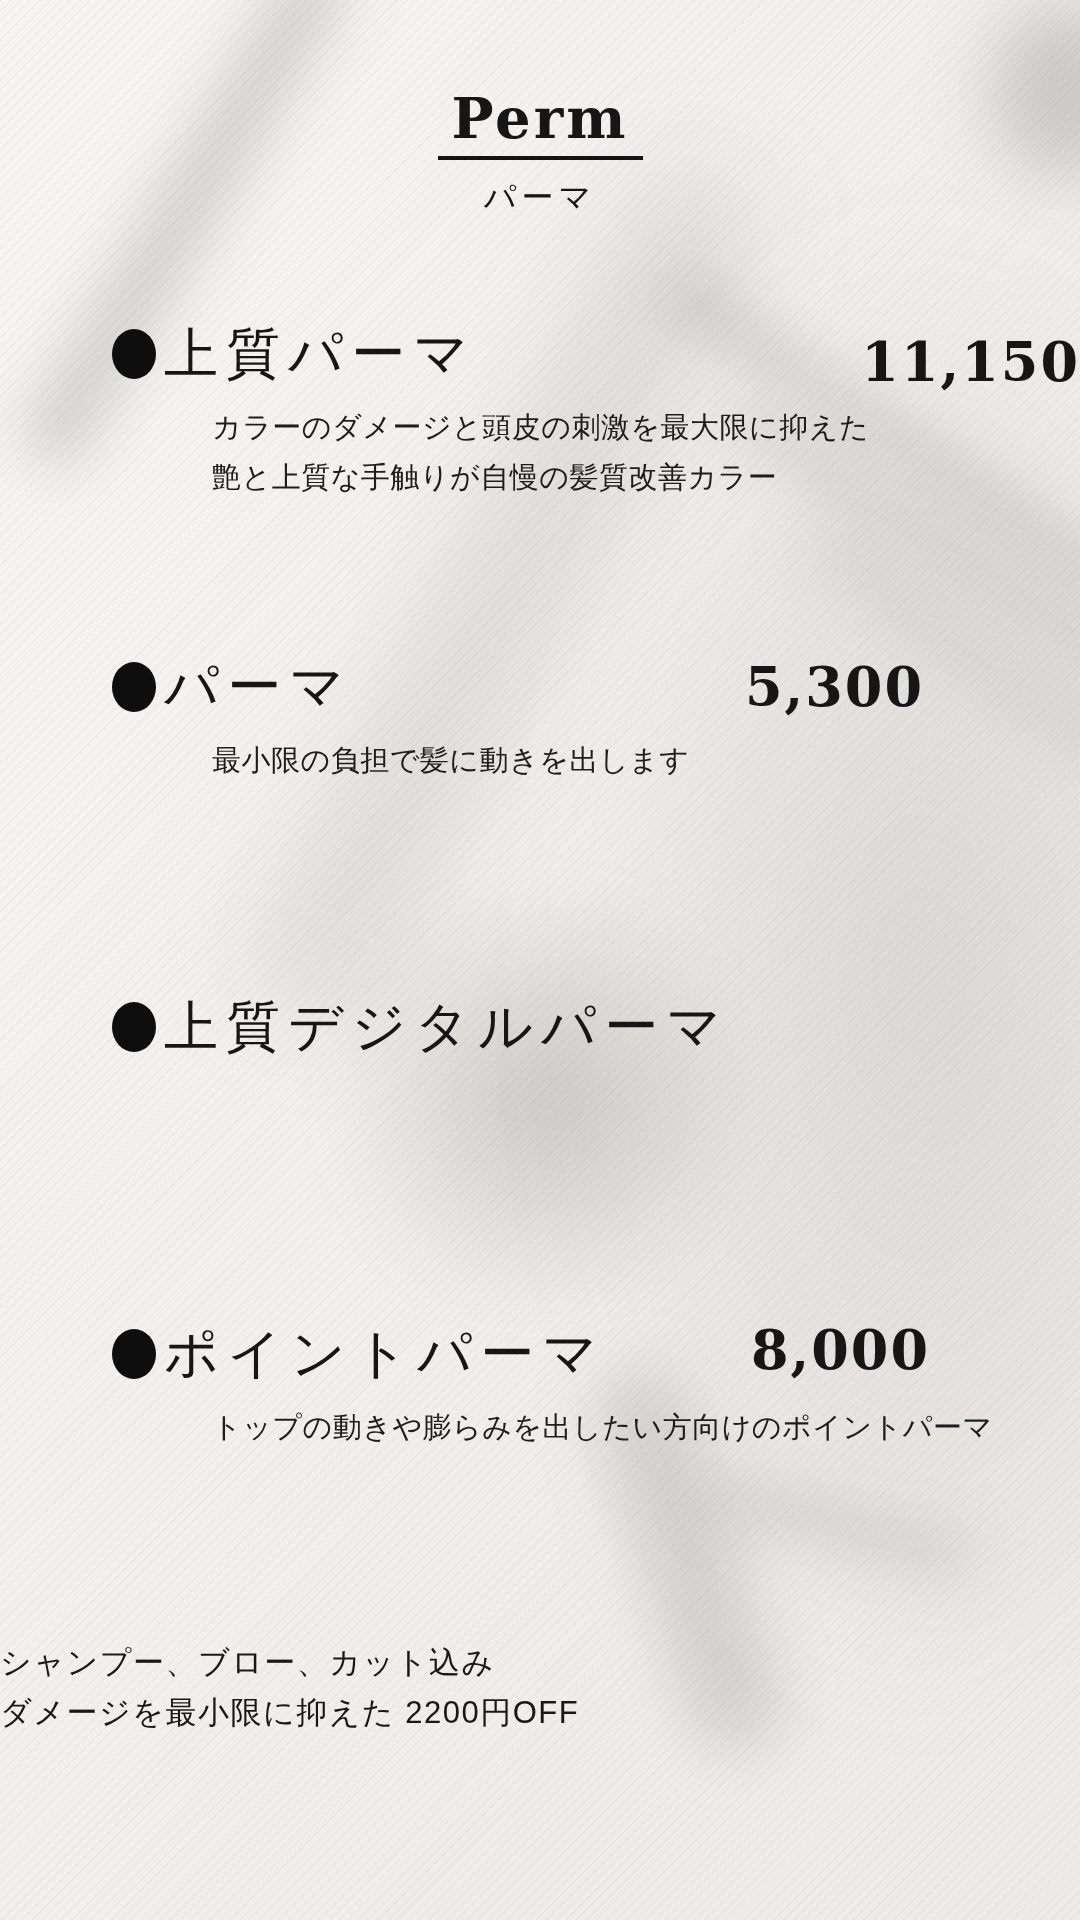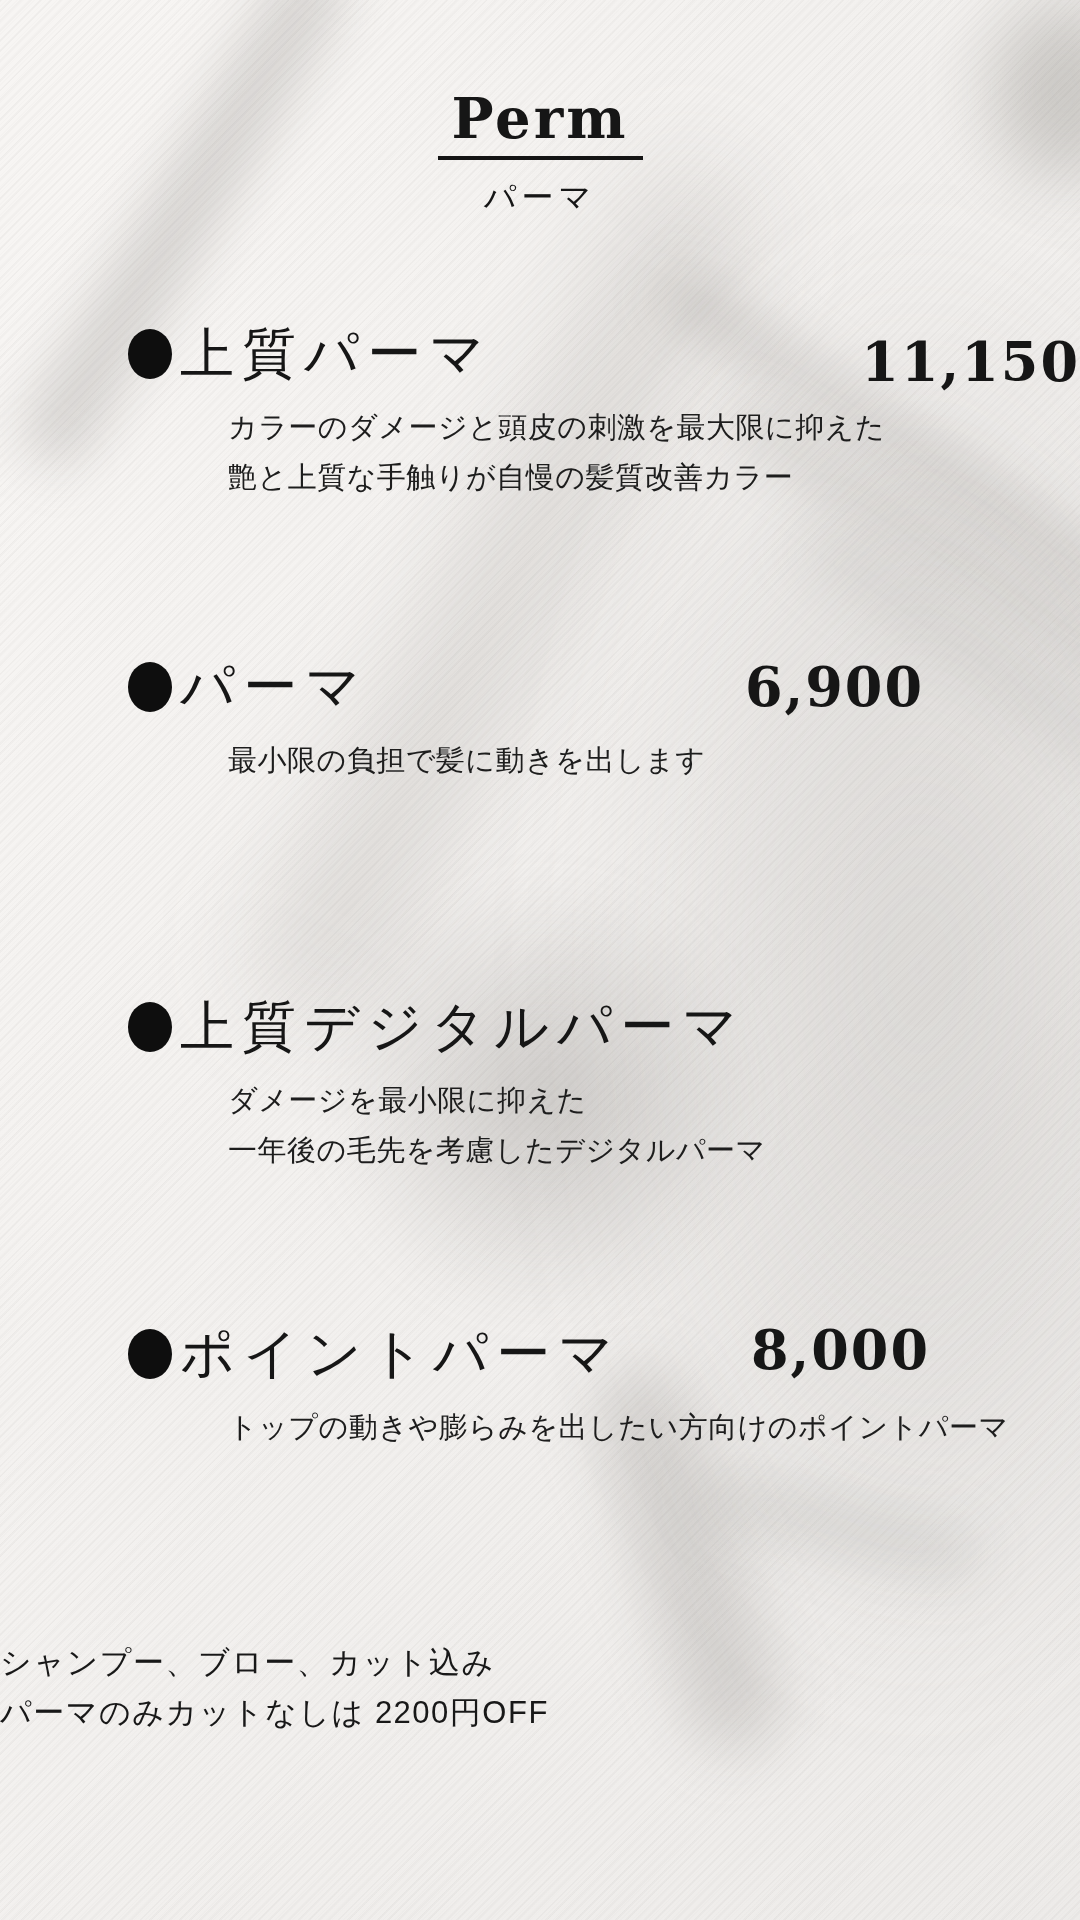--- a/index.html
+++ b/index.html
@@ -49,21 +49,21 @@
     border-bottom: 4px solid #141414;
   }
   .subtitle {
     margin-top: 16px;
     font-size: 32px;
     letter-spacing: 5px;
     font-weight: 400;
   }
 
   
-  .menu-item { position: absolute; left: 128px; right: 0; }
+  .menu-item { position: absolute; left: 112px; right: 0; }
   .item-1 { top: 312px; }
   .item-2 { top: 645px; }
   .item-3 { top: 985px; }
   .item-4 { top: 1312px; }
 
   .item-row { display: flex; align-items: center; height: 84px; }
   .bullet {
     flex: 0 0 auto;
     width: 44px; height: 50px;
     background: #0e0e0e;
@@ -141,47 +141,43 @@
     <div class="item-desc">
       <div>カラーのダメージと頭皮の刺激を最大限に抑えた</div>
       <div>艶と上質な手触りが自慢の髪質改善カラー</div>
     </div>
   </div>
 
   <div class="menu-item item-2">
     <div class="item-row">
       <span class="bullet"></span>
       <span class="item-name">パーマ</span>
-      <span class="item-price">6,900</span>
+      <span class="item-price">5,300</span>
     </div>
     <div class="item-desc">
       <div>最小限の負担で髪に動きを出します</div>
     </div>
   </div>
 
   <div class="menu-item item-3">
     <div class="item-row">
       <span class="bullet"></span>
       <span class="item-name">上質デジタルパーマ</span>
-    </div>
-    <div class="item-desc">
-      <div>ダメージを最小限に抑えた</div>
-      <div>一年後の毛先を考慮したデジタルパーマ</div>
     </div>
   </div>
 
   <div class="menu-item item-4">
     <div class="item-row">
       <span class="bullet"></span>
       <span class="item-name">ポイントパーマ</span>
       <span class="item-price">8,000</span>
     </div>
     <div class="item-desc">
       <div>トップの動きや膨らみを出したい方向けのポイントパーマ</div>
     </div>
   </div>
 
   <div class="footer">
     <div>シャンプー、ブロー、カット込み</div>
-    <div>パーマのみカットなしは 2200円OFF</div>
+    <div>ダメージを最小限に抑えた 2200円OFF</div>
   </div>
 
 </div>
 
 </body></html>

